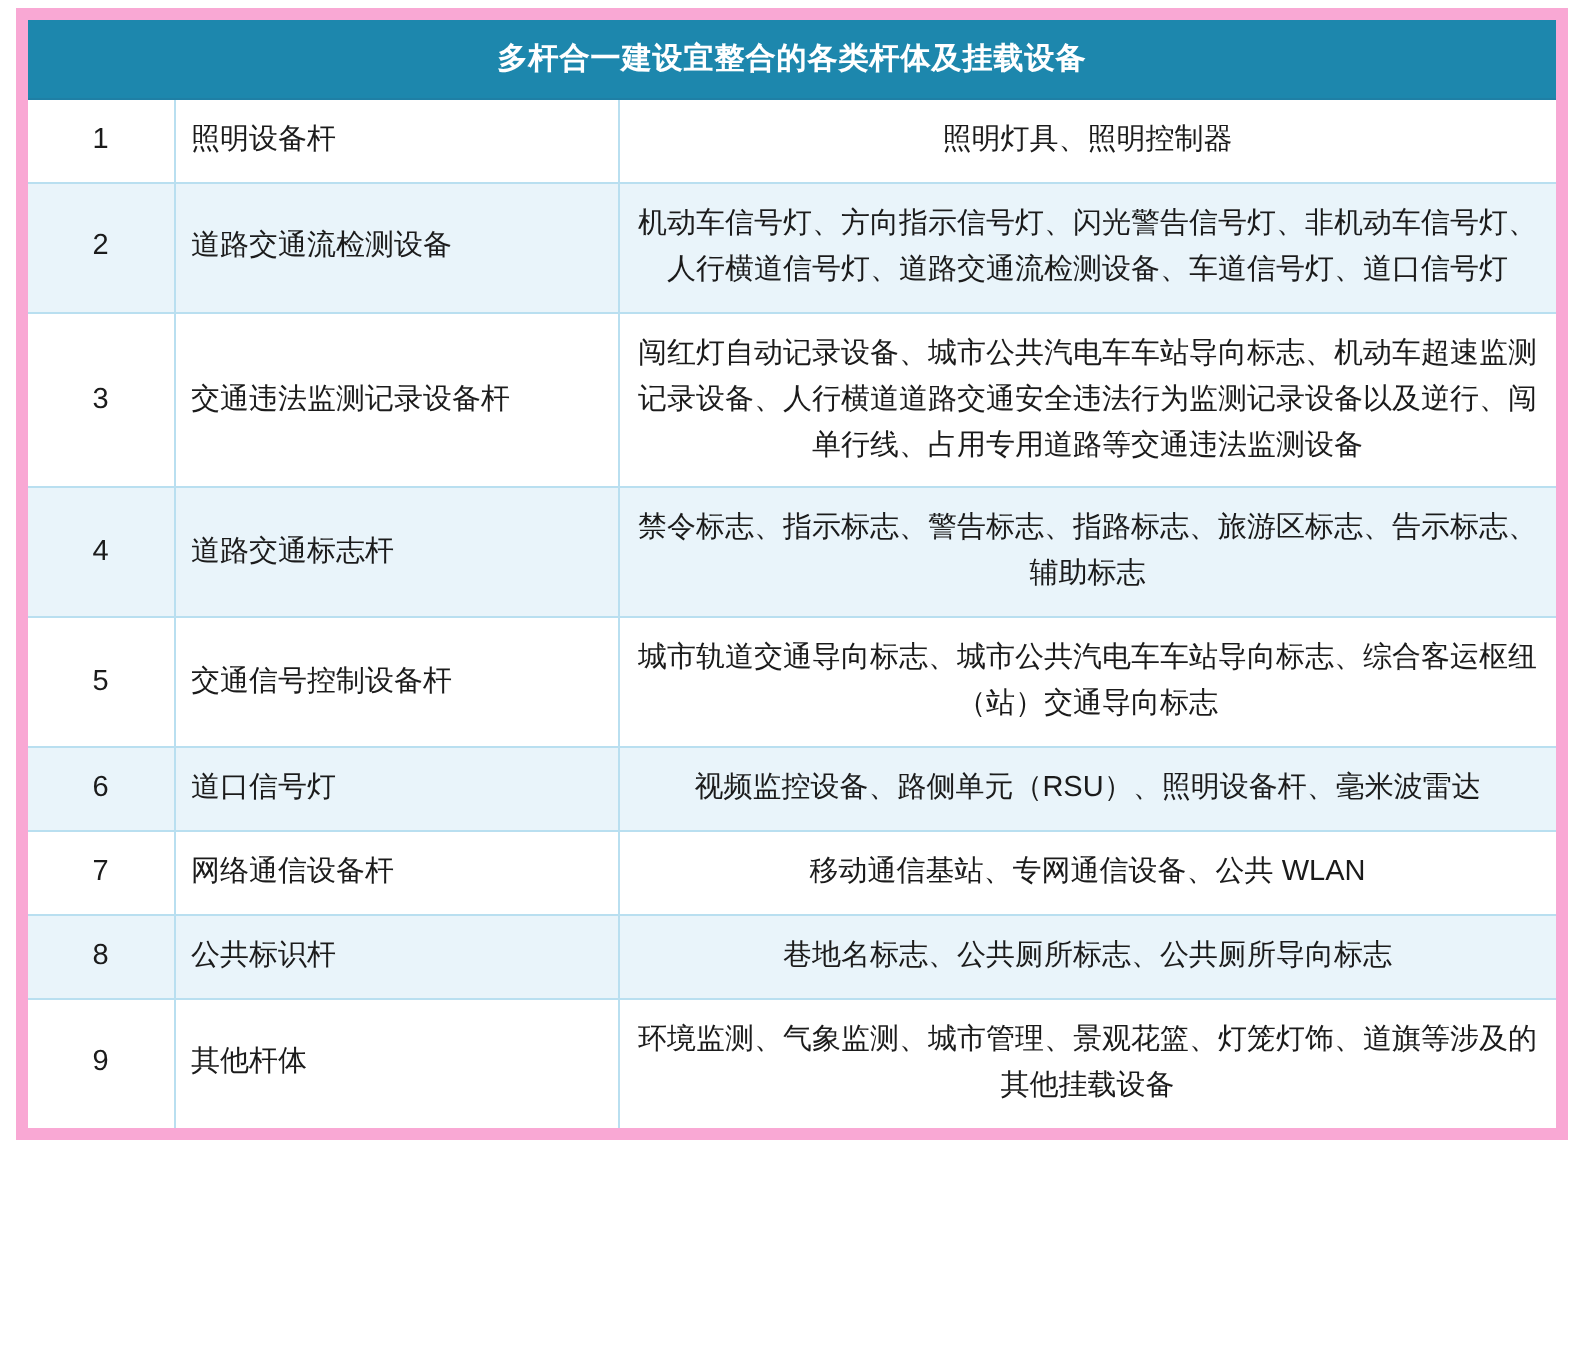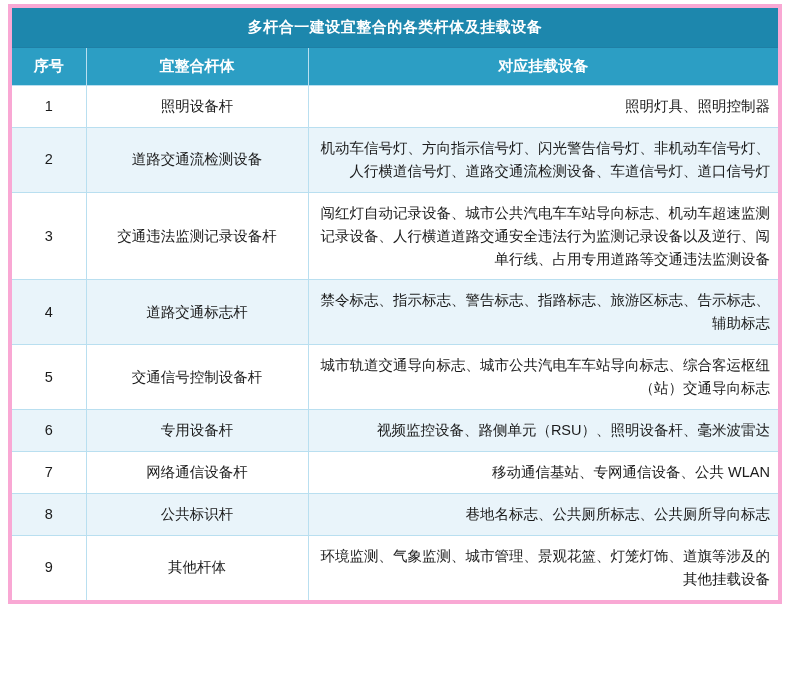--- a/index.html
+++ b/index.html
@@ -15,21 +15,21 @@
   }
   .table-wrap {
     width: 786px;
     box-sizing: border-box;
     padding: 4px 8px 8px 8px;
   }
   table.poles {
     border-collapse: collapse;
     table-layout: fixed;
     width: 770px;
-    border: 4px solid #f9a8d4;
+    border: 6px solid #f9a8d4;
   }
   table.poles col.c0 { width: 76px; }
   table.poles col.c1 { width: 222px; }
   table.poles col.c2 { width: 472px; }
 
   .title-row td {
     background: #1d87ad;
     color: #ffffff;
     text-align: center;
     font-size: 15px;
@@ -55,46 +55,40 @@
     padding: 9px 8px;
     vertical-align: middle;
   }
   tbody tr.odd td { background: #ffffff; }
   tbody tr.even td { background: #e9f4fa; }
   td.idx {
     text-align: center;
     vertical-align: middle;
   }
   td.pole {
-    text-align: center;
     vertical-align: middle;
   }
   td.equip {
-    text-align: right;
+    text-align: center;
     vertical-align: middle;
   }
 </style>
 </head>
 <body>
 
 <div class="table-wrap">
   <table class="poles">
     <colgroup>
       <col class="c0">
       <col class="c1">
       <col class="c2">
     </colgroup>
     <thead>
       <tr class="title-row">
         <td colspan="3">多杆合一建设宜整合的各类杆体及挂载设备</td>
-      </tr>
-      <tr class="head-row">
-        <td>序号</td>
-        <td>宜整合杆体</td>
-        <td>对应挂载设备</td>
       </tr>
     </thead>
     <tbody>
       <tr class="odd">
         <td class="idx">1</td>
         <td class="pole">照明设备杆</td>
         <td class="equip">照明灯具、照明控制器</td>
       </tr>
       <tr class="even">
         <td class="idx">2</td>
@@ -111,21 +105,21 @@
         <td class="pole">道路交通标志杆</td>
         <td class="equip">禁令标志、指示标志、警告标志、指路标志、旅游区标志、告示标志、辅助标志</td>
       </tr>
       <tr class="odd">
         <td class="idx">5</td>
         <td class="pole">交通信号控制设备杆</td>
         <td class="equip">城市轨道交通导向标志、城市公共汽电车车站导向标志、综合客运枢纽（站）交通导向标志</td>
       </tr>
       <tr class="even">
         <td class="idx">6</td>
-        <td class="pole">专用设备杆</td>
+        <td class="pole">道口信号灯</td>
         <td class="equip">视频监控设备、路侧单元（RSU）、照明设备杆、毫米波雷达</td>
       </tr>
       <tr class="odd">
         <td class="idx">7</td>
         <td class="pole">网络通信设备杆</td>
         <td class="equip">移动通信基站、专网通信设备、公共 WLAN</td>
       </tr>
       <tr class="even">
         <td class="idx">8</td>
         <td class="pole">公共标识杆</td>

